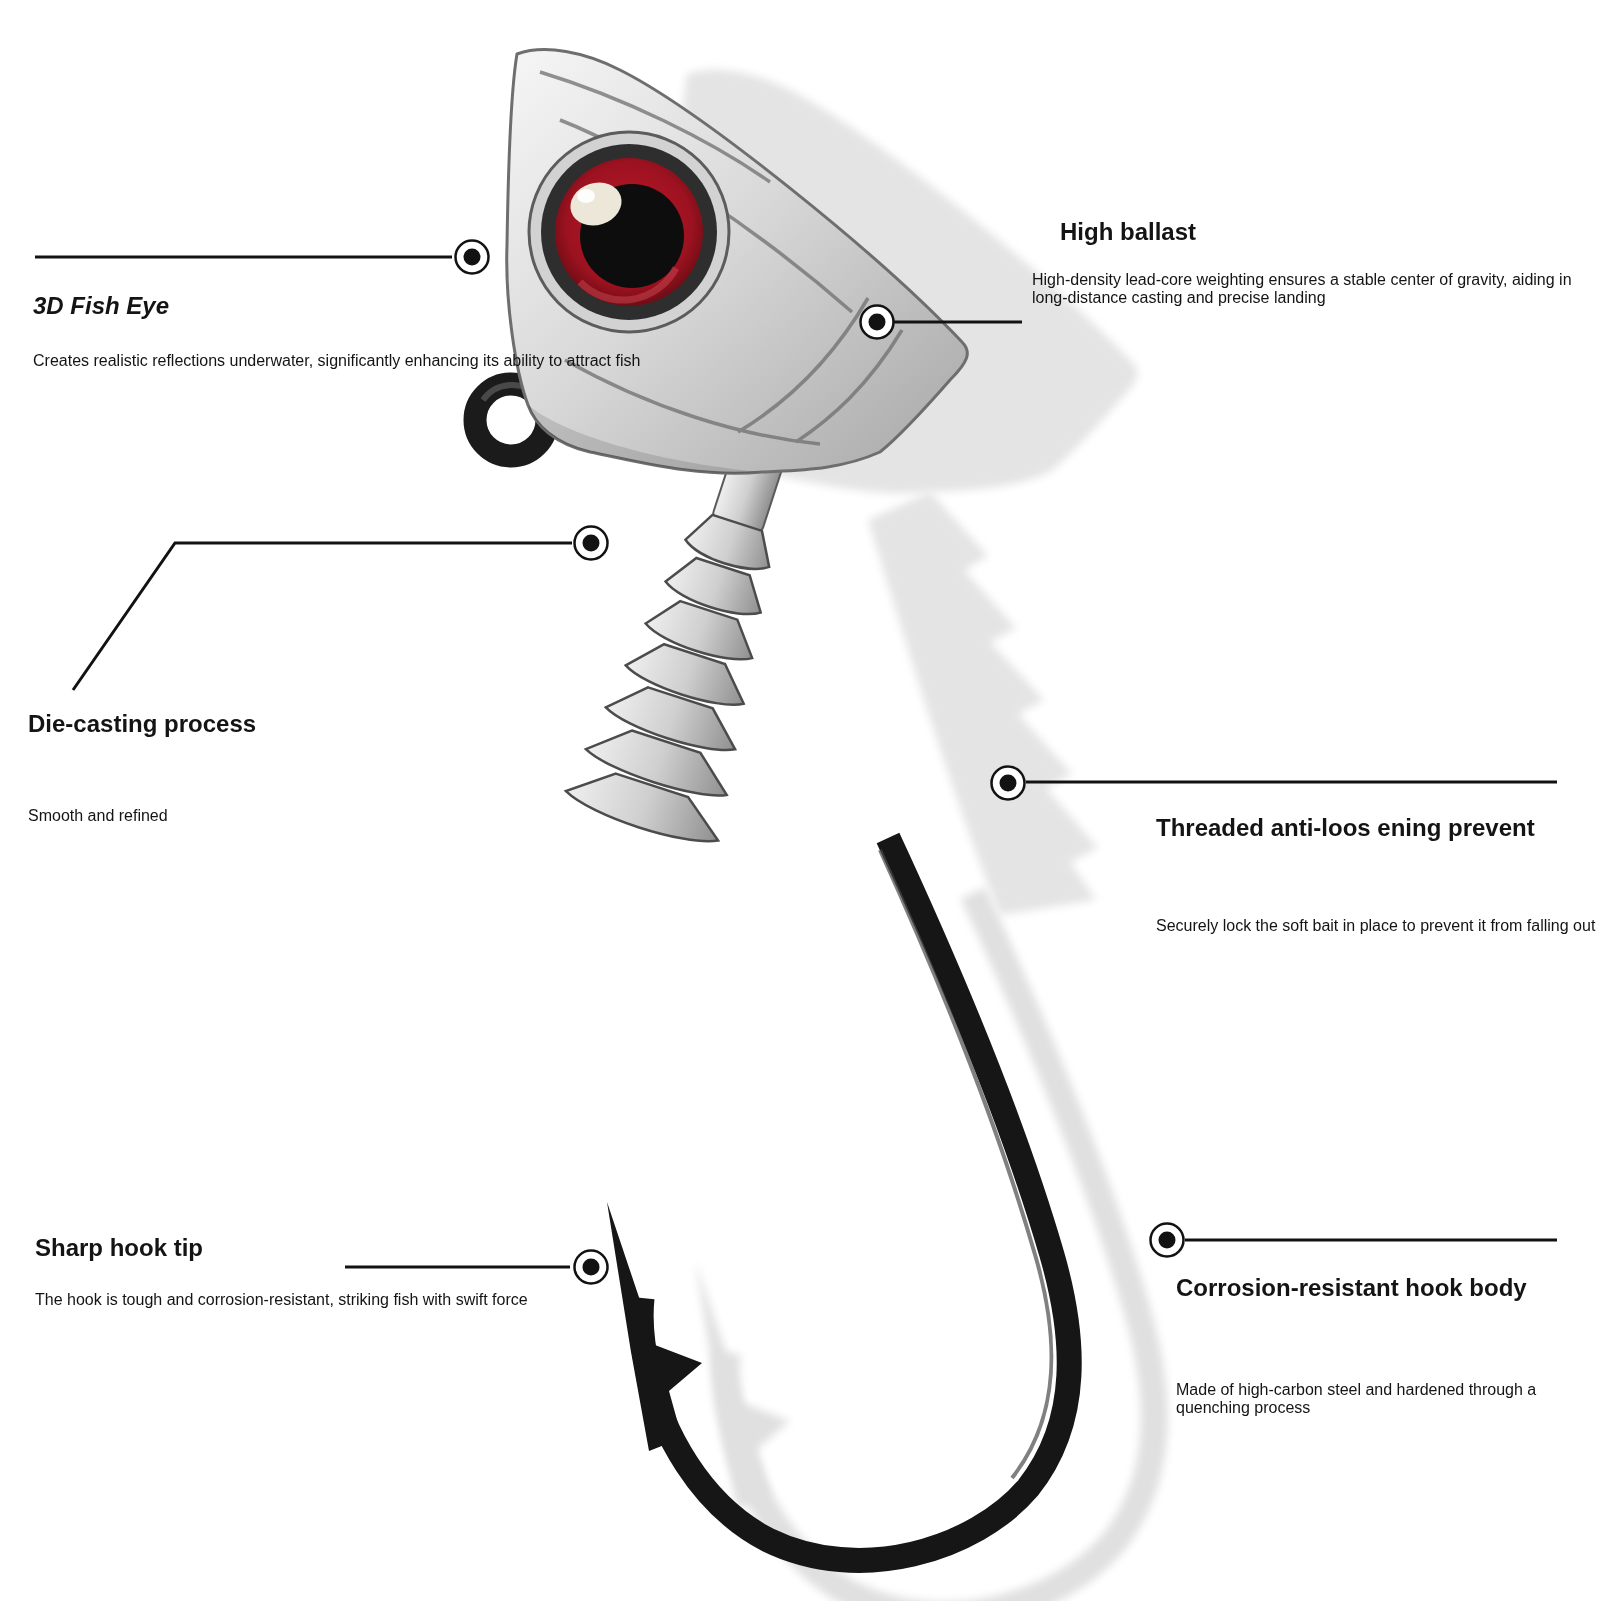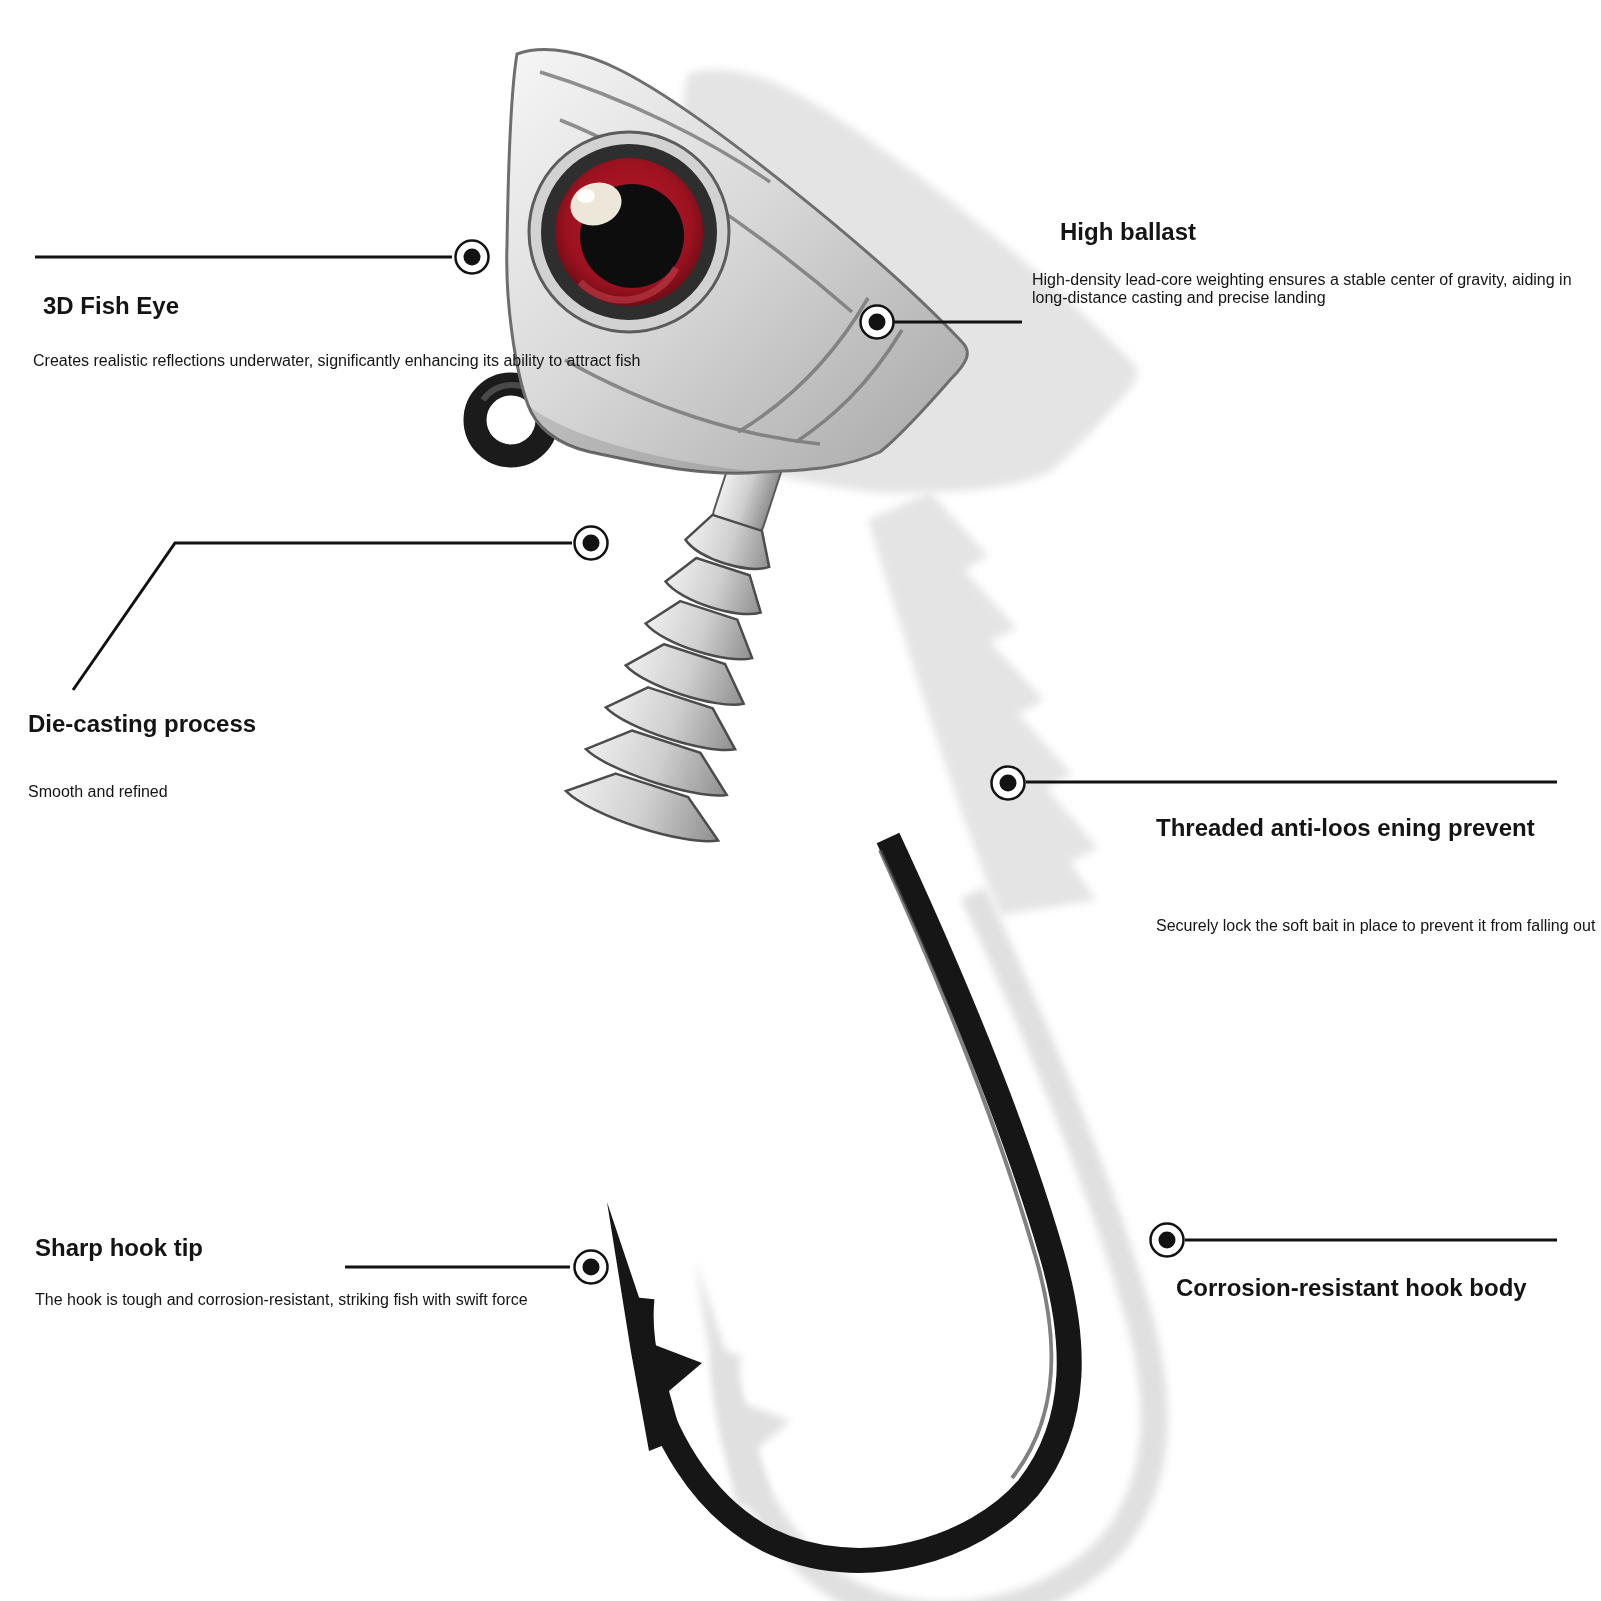--- a/index.html
+++ b/index.html
@@ -4,23 +4,23 @@
 <style>
   html,body{margin:0;padding:0;background:#ffffff;}
   .stage{
     position:relative;width:1601px;height:1601px;background:#ffffff;
     font-family:"Liberation Sans","DejaVu Sans",sans-serif;color:#141414;
     overflow:hidden;
   }
   .stage svg.layer{position:absolute;left:0;top:0;width:1601px;height:1601px;}
   .callout{position:absolute;}
   
-  .t1{left:43px;top:272px;}   .b1{left:33px;top:336px;}
+  .t1{left:33px;top:272px;font-style:italic;}   .b1{left:33px;top:336px;}
   .t2{left:1060px;top:198px;} .b2{left:1032px;top:255px;}
-  .t3{left:28px;top:690px;}   .b3{left:28px;top:755px;margin-top:28px;}
+  .t3{left:28px;top:690px;}   .b3{left:28px;top:779px;margin-top:28px;}
   .t4{left:1156px;top:794px;} .b4{left:1156px;top:901px;}
   .t5{left:35px;top:1214px;}  .b5{left:35px;top:1275px;}
   .t6{left:1176px;top:1254px;}.b6{left:1176px;top:1365px;}
 </style>
 </head>
 <body>
 
 <div class="stage">
 
   <svg class="layer" viewBox="0 0 1601 1601" aria-hidden="true">
@@ -158,14 +158,17 @@
 in place to prevent it from
 falling out</p>
 
   <h2 class="callout t5">Sharp hook tip</h2>
   <p class="callout b5">The hook is tough and
 corrosion-resistant, striking
 fish with swift force</p>
 
   <h2 class="callout t6">Corrosion-resistant
 hook body</h2>
+  <p class="callout b6">Made of high-carbon steel
+and hardened through a
+quenching process</p>
 
 </div>
 
 </body></html>

